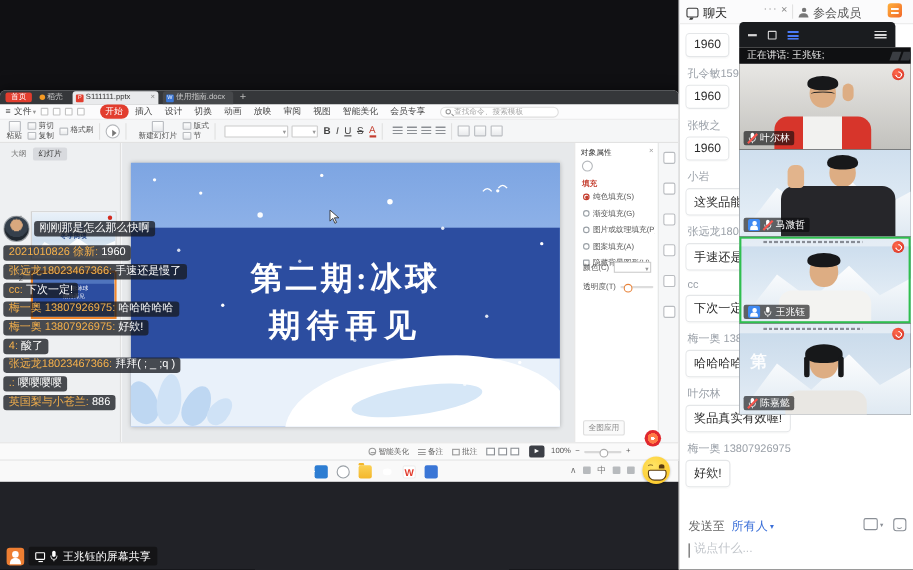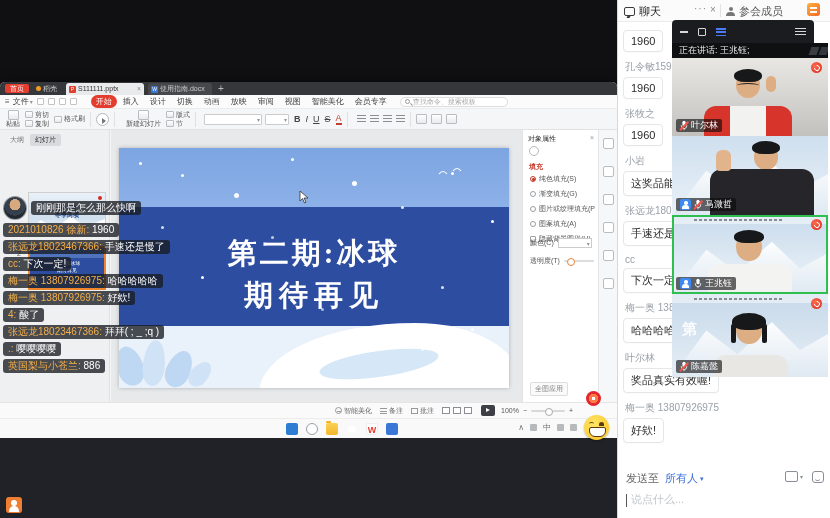--- a/index.html
+++ b/index.html
@@ -518,20 +518,29 @@
         <i data-interactable="true"></i>
         <span data-interactable="true">中</span>
         <i data-interactable="true"></i>
         <i data-interactable="true"></i>
       </span>
     </div>
 
 
     <div class="share-banner" data-interactable="false">
       <span class="sb-avatar" data-interactable="true"></span>
+      <span class="sb-tag" data-interactable="false">
+        <span class="sb-screen" data-interactable="false"></span>
+        <svg width="8" height="11" viewBox="0 0 10 14" data-interactable="false">
+          <rect x="3" y="1" width="4" height="7" rx="2" fill="#fff"></rect>
+          <path d="M1.5 6.5v1a3.5 3.5 0 0 0 7 0v-1" fill="none" stroke="#fff" stroke-width="1"></path>
+          <line x1="5" y1="11.5" x2="5" y2="13" stroke="#fff" stroke-width="1"></line>
+        </svg>
+        <span data-interactable="false">王兆钰的屏幕共享</span>
+      </span>
     </div>
 
     <div id="overlay-chat" data-interactable="false">
         <div class="ov-row" data-interactable="false">
           <span class="ov-avatar" data-interactable="false"></span>
           <span class="ov-bubble" data-interactable="false"><span class="ov-text" data-interactable="false">刚刚那是怎么那么快啊</span></span>
         </div>
         <div class="ov-row" data-interactable="false">
           <span class="ov-bubble" data-interactable="false"><span class="ov-name" data-interactable="false">2021010826 徐新: </span><span class="ov-text" data-interactable="false">1960</span></span>
         </div>

